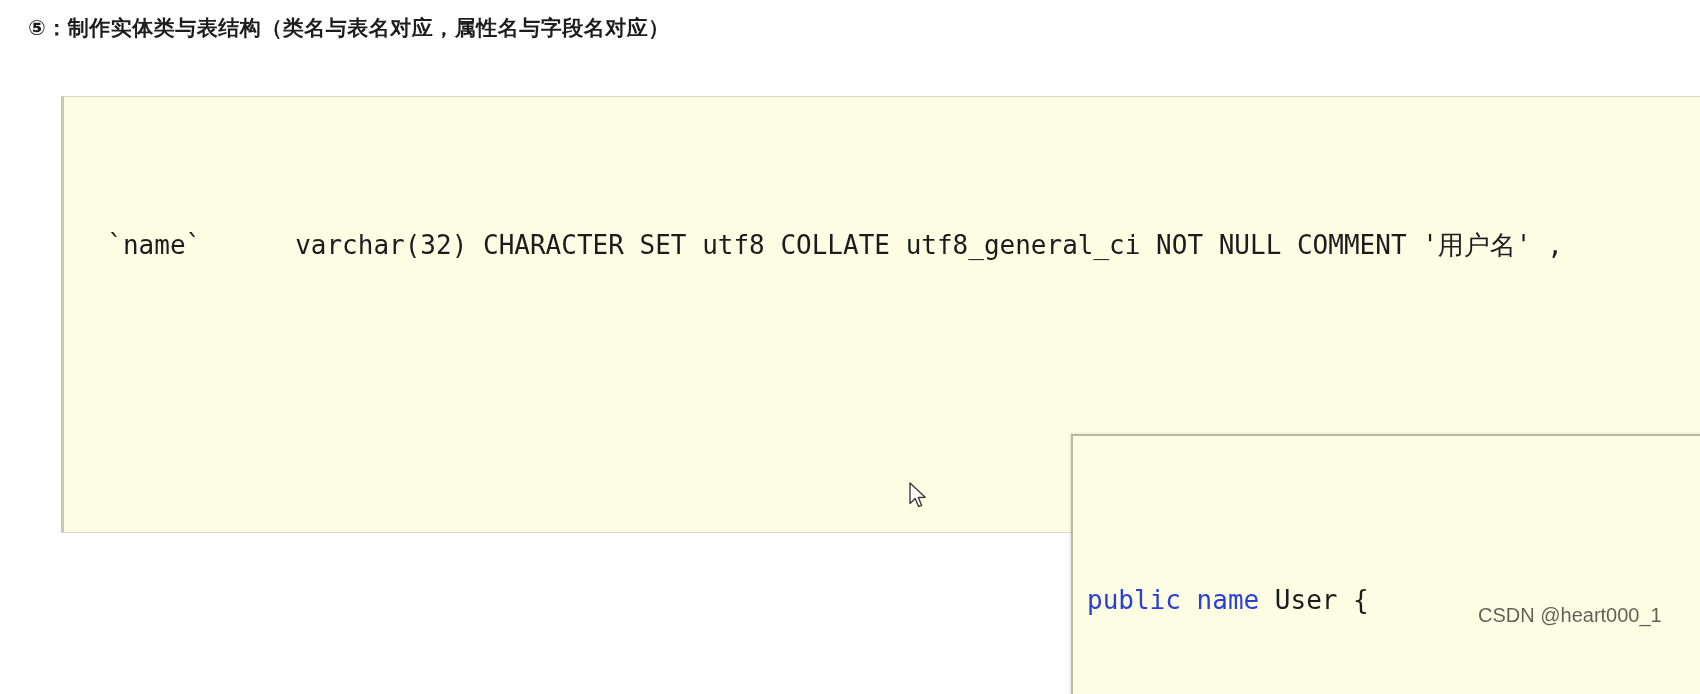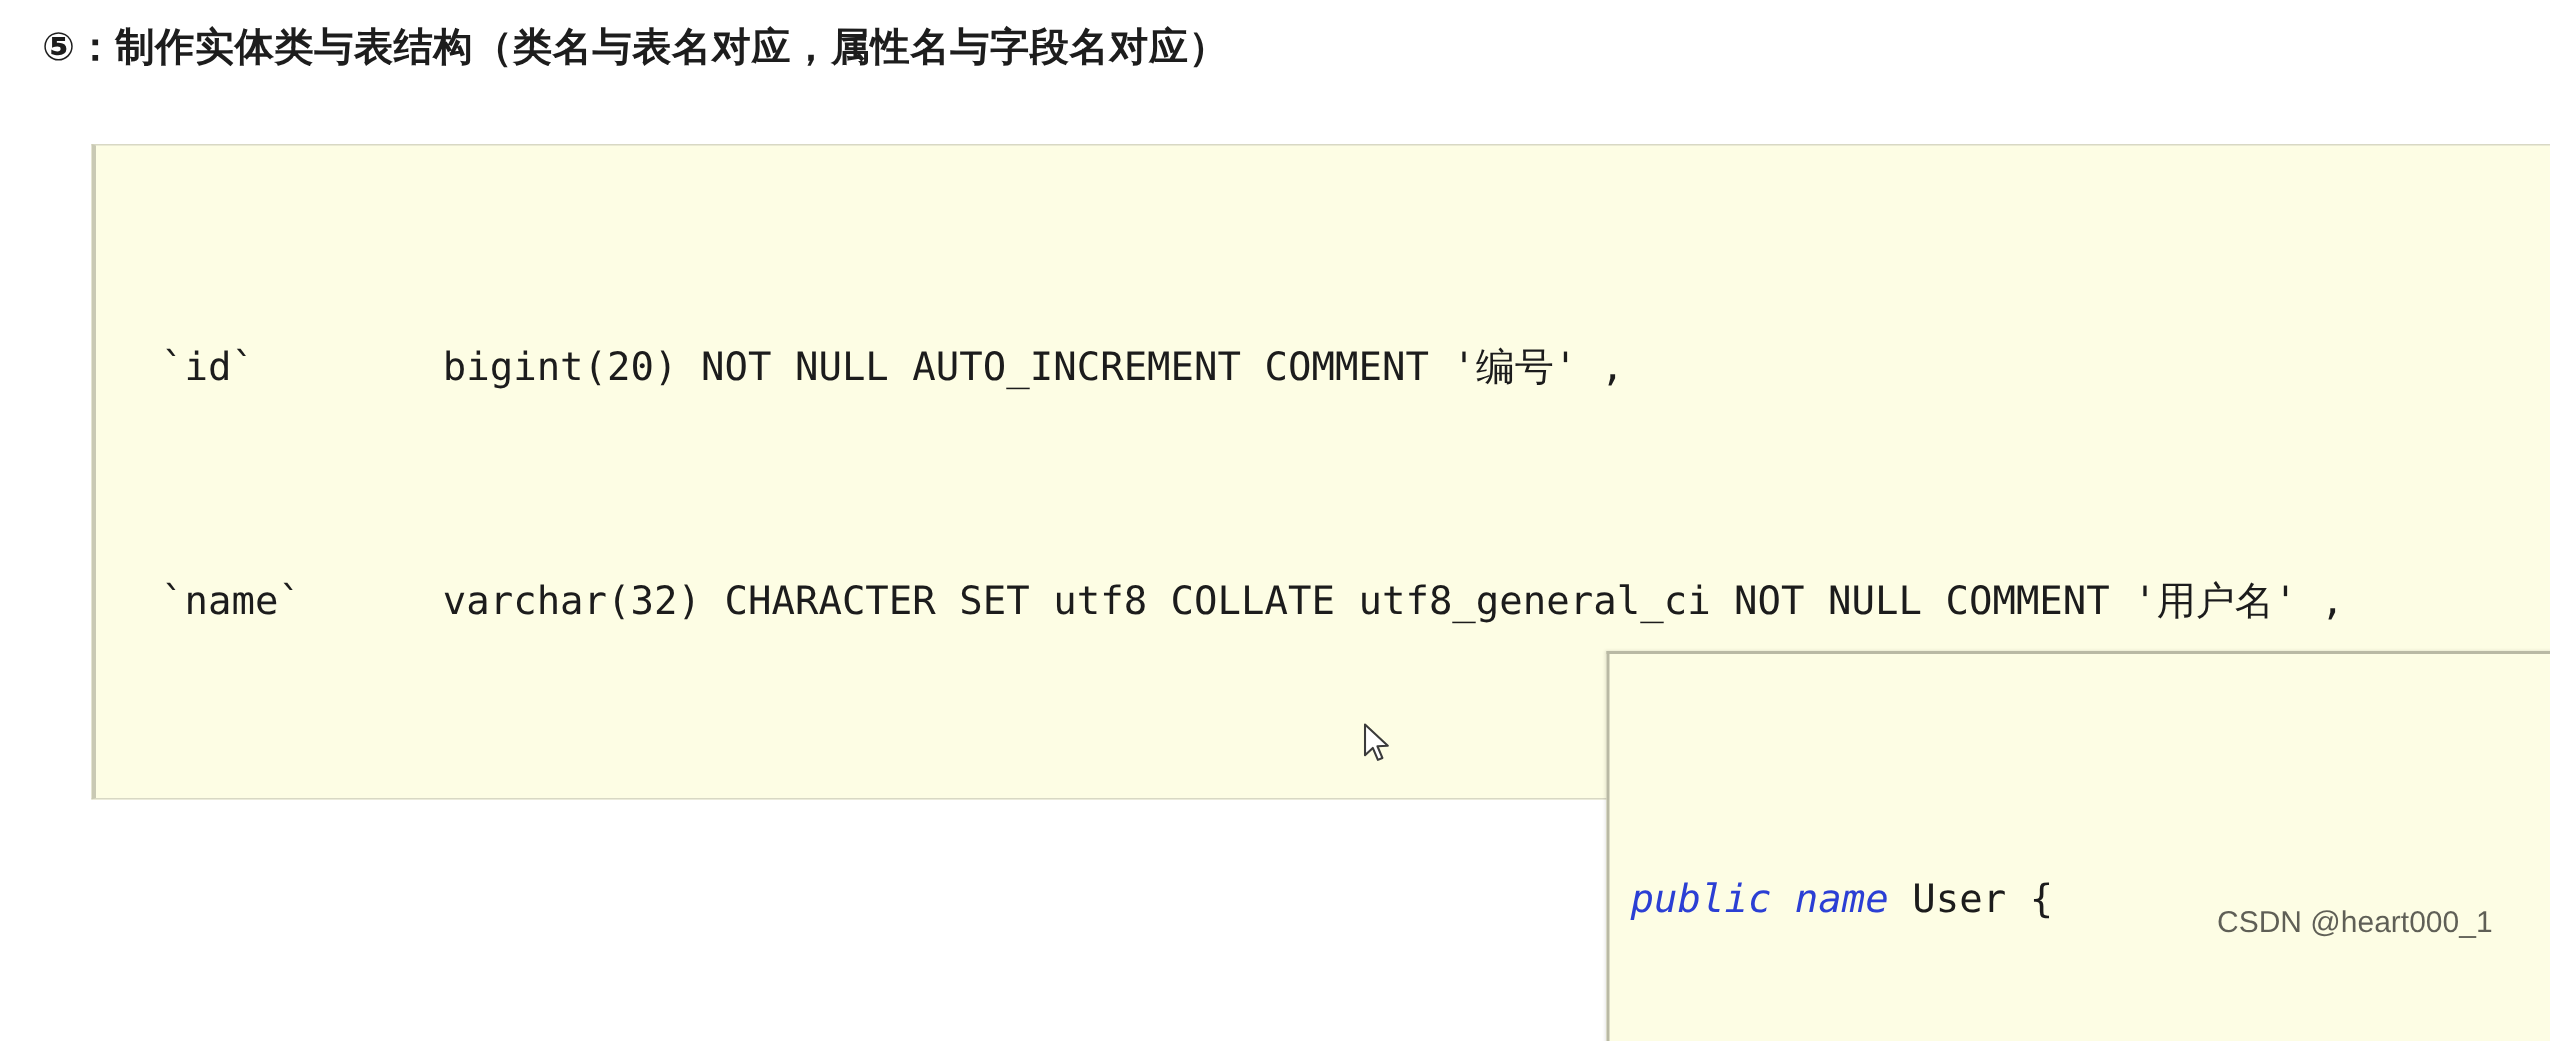--- a/index.html
+++ b/index.html
@@ -15,21 +15,21 @@
     font-family: "Liberation Sans", sans-serif;
     background: #ffffff;
   }
 
   
   #heading {
     position: absolute;
     left: 28px;
     top: 14px;
     font-family: "Liberation Sans", "DejaVu Sans", sans-serif;
-    font-size: 26px;
+    font-size: 21px;
     font-weight: 700;
     color: #1d1d1d;
     letter-spacing: 0.5px;
     white-space: nowrap;
   }
 
   
   #sql-block {
     position: absolute;
     left: 61px;
@@ -75,21 +75,21 @@
     position: absolute;
     left: 14px;
     top: 22px;
     font-family: "DejaVu Sans Mono", "Liberation Mono", monospace;
     font-size: 26px;
     line-height: 57px;
     color: #1c1c1c;
     white-space: pre;
   }
   #java-code .ln { display: block; white-space: pre; }
-  .kw  { color: #2b3fd4; font-style: italic; }
+  .kw  { color: #2b3fd4; }
 
   
   #watermark {
     position: absolute;
     left: 1478px;
     top: 604px;
     font-family: "Liberation Sans", sans-serif;
     font-size: 20px;
     color: #000000;
     opacity: 0.62;
@@ -107,21 +107,20 @@
     pointer-events: none;
   }
 </style>
 </head>
 <body>
 
 <div id="heading">⑤：制作实体类与表结构（类名与表名对应，属性名与字段名对应）</div>
 
 <div id="sql-block">
   <div id="sql-code">
-    <span class="ln">  `id`        bigint(20) NOT NULL AUTO_INCREMENT COMMENT '编号' ,</span>
     <span class="ln">  `name`      varchar(32) CHARACTER SET utf8 COLLATE utf8_general_ci NOT NULL COMMENT '用户名' ,</span>
     
     
     
     
     
   </div>
 </div>
 
 <div id="java-panel">

